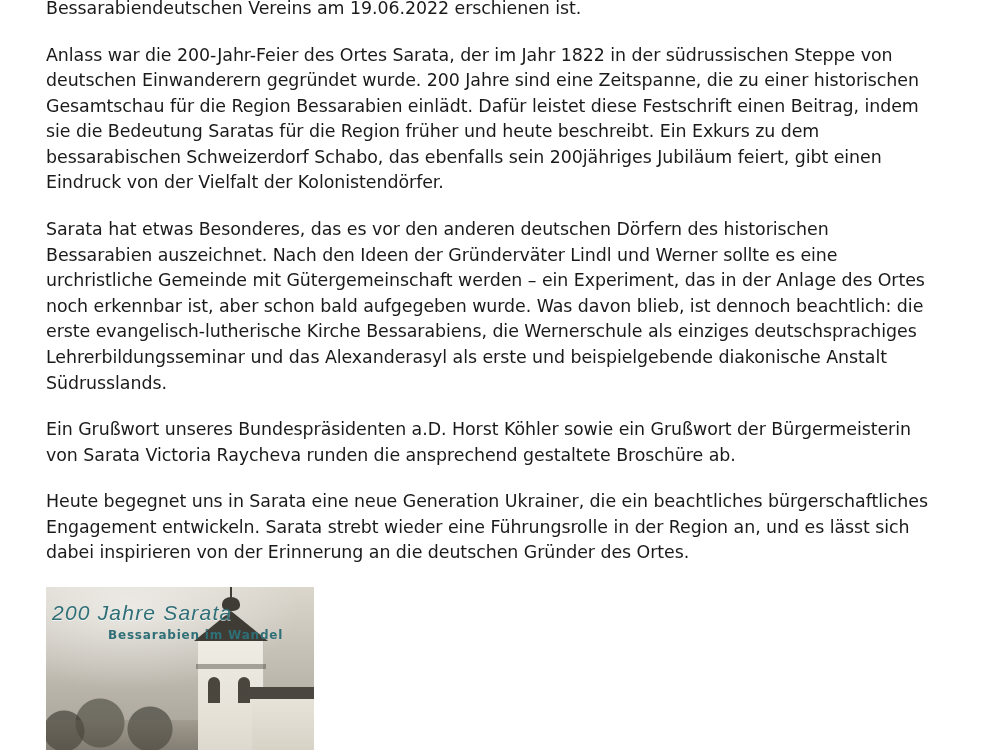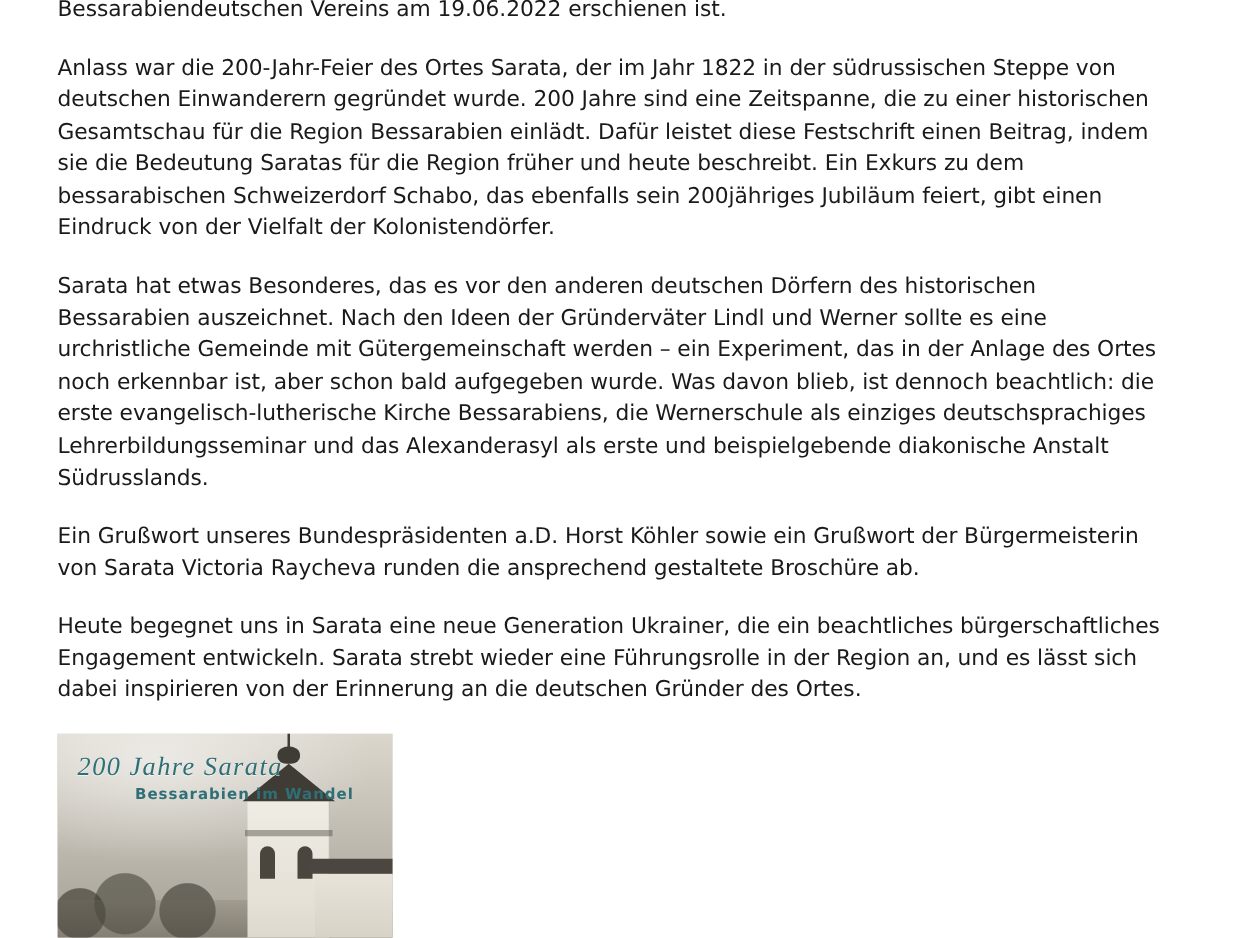--- a/index.html
+++ b/index.html
@@ -143,23 +143,23 @@
     bottom: 22px;
     width: 150px;
     height: 58px;
     background:
       radial-gradient(circle at 18px 34px, rgba(60,58,50,0.65) 0 20px, rgba(0,0,0,0) 21px),
       radial-gradient(circle at 54px 26px, rgba(70,68,58,0.6) 0 24px, rgba(0,0,0,0) 25px),
       radial-gradient(circle at 104px 32px, rgba(55,54,46,0.6) 0 22px, rgba(0,0,0,0) 23px);
   }
   .cover-title {
     position: absolute;
-    left: 16px;
+    left: 6px;
     top: 14px;
-    font-family: Liberation Serif, serif;
+    font-family: Liberation Sans, sans-serif;
     font-style: italic;
     font-size: 21px;
     color: #2f6f77;
     letter-spacing: 1.2px;
     text-shadow: 0 1px 0 rgba(255,255,255,0.6);
     white-space: nowrap;
   }
   .cover-subtitle {
     position: absolute;
     left: 62px;

